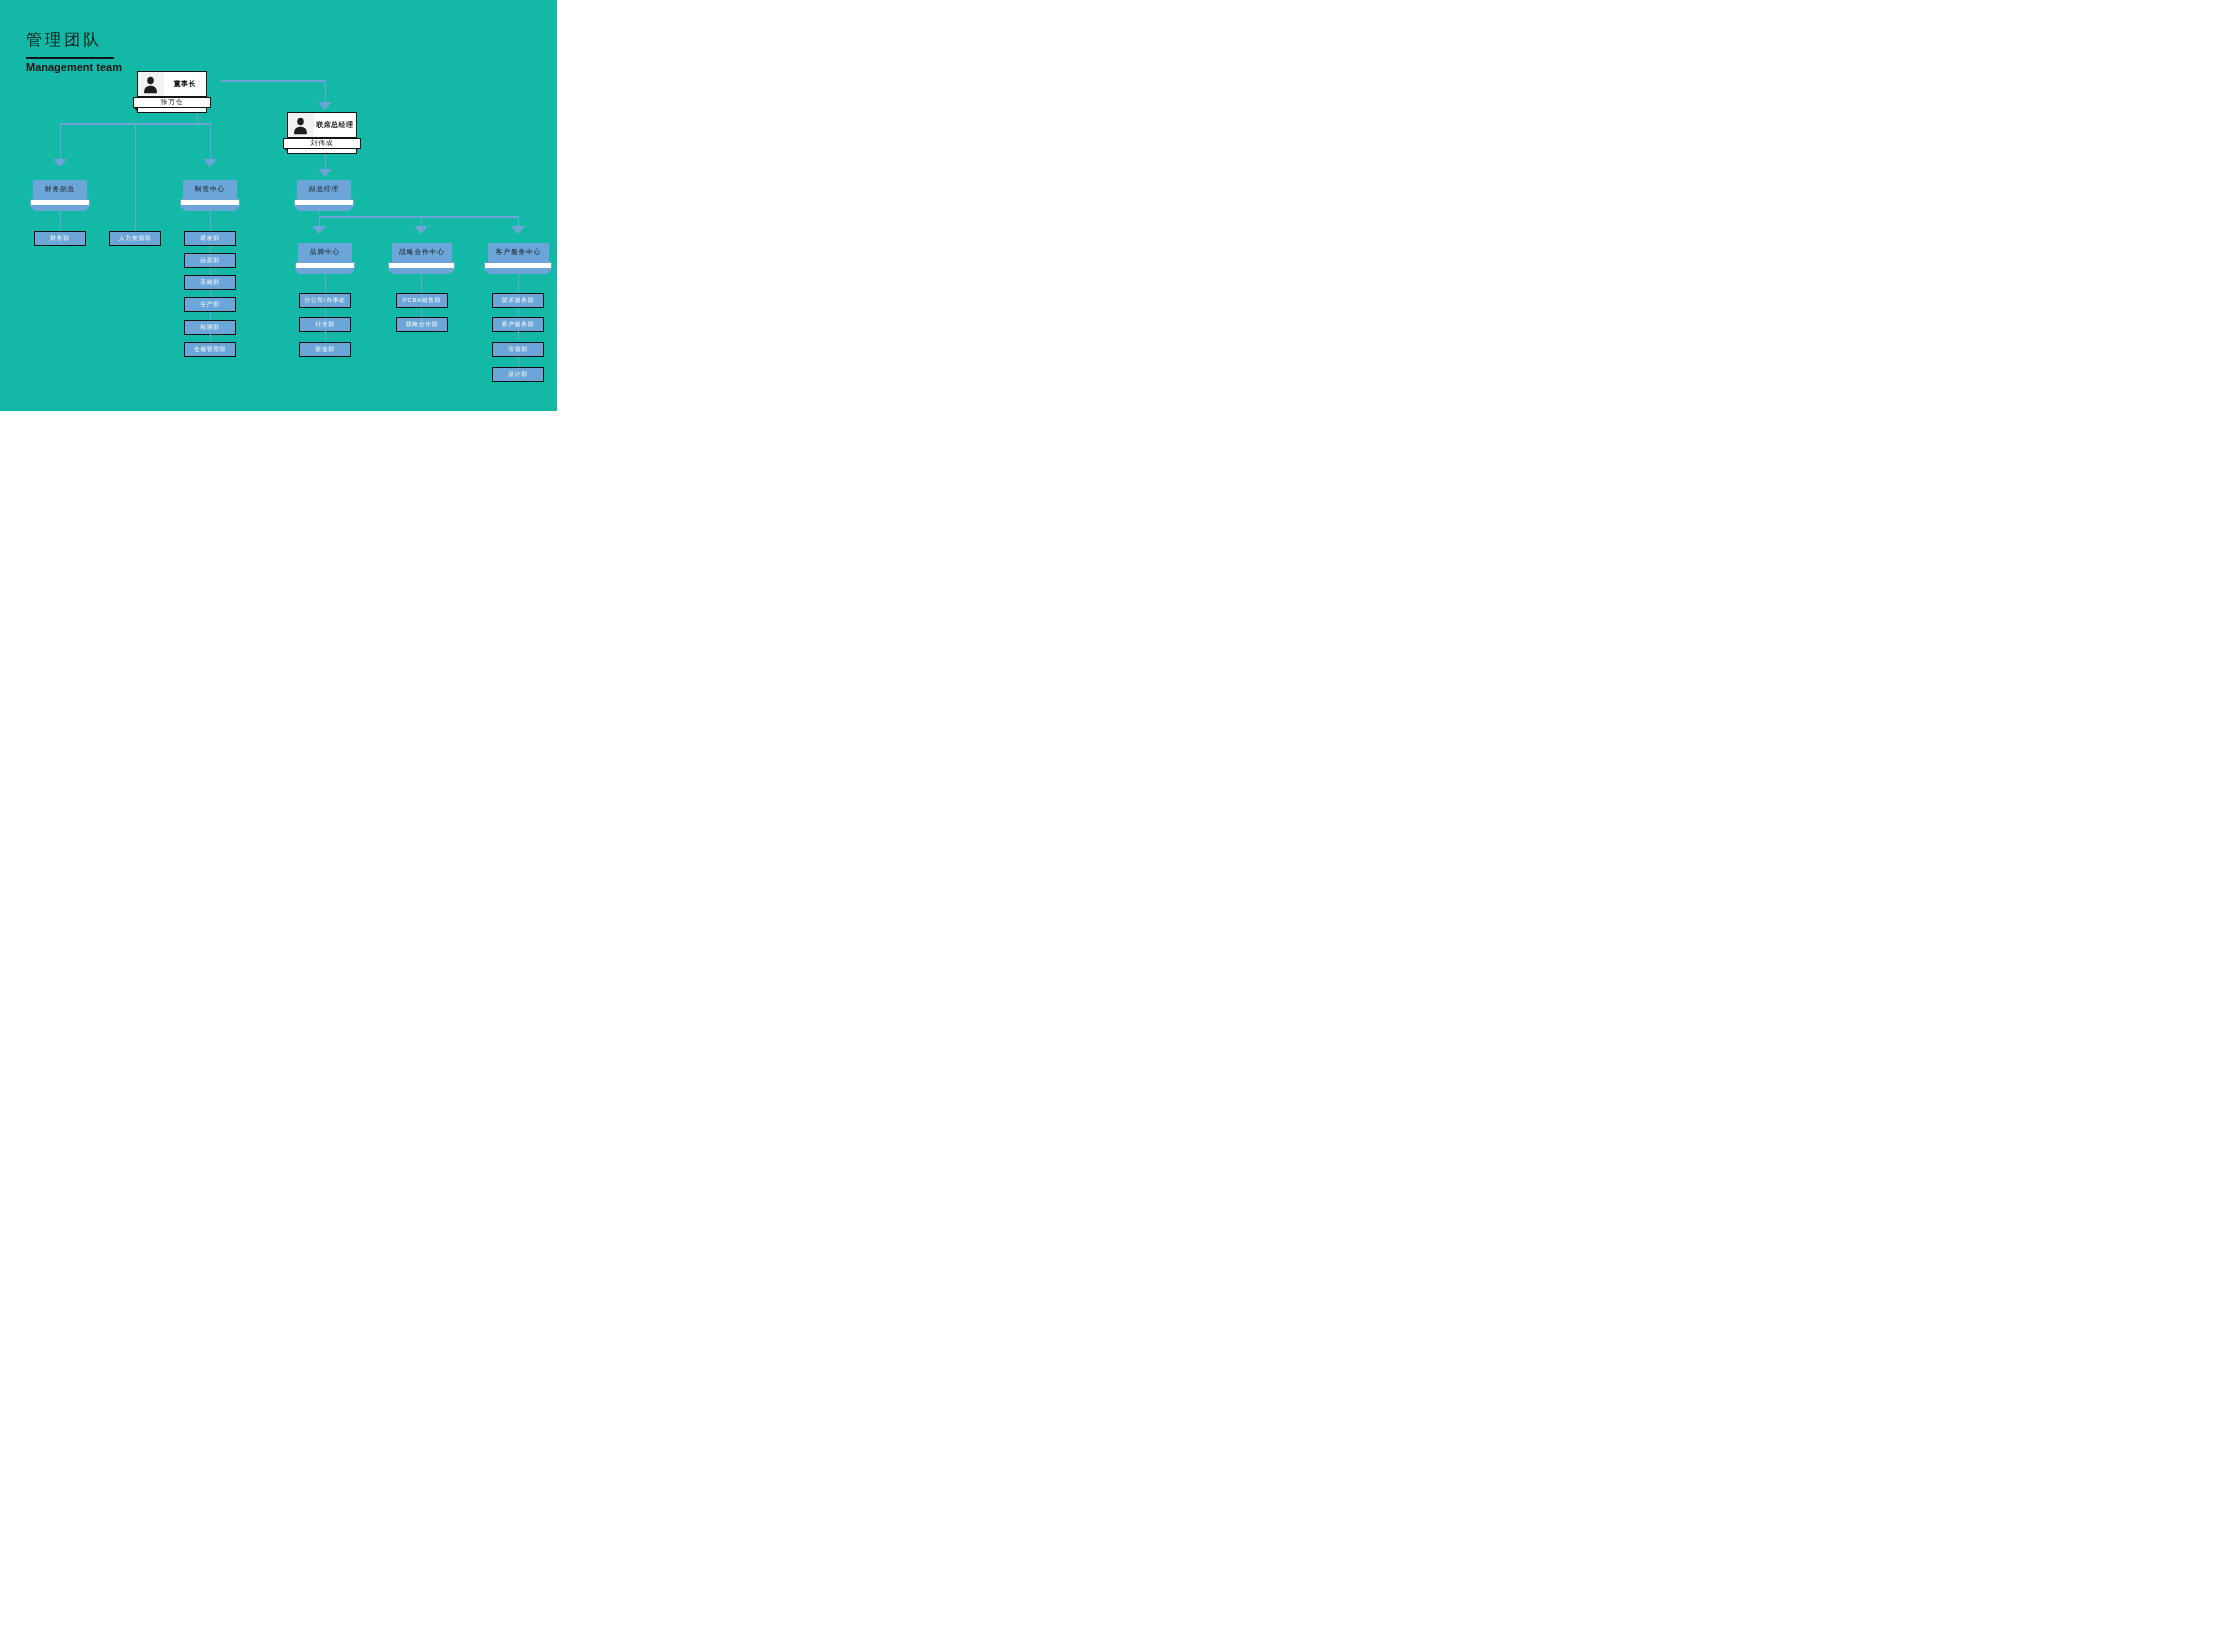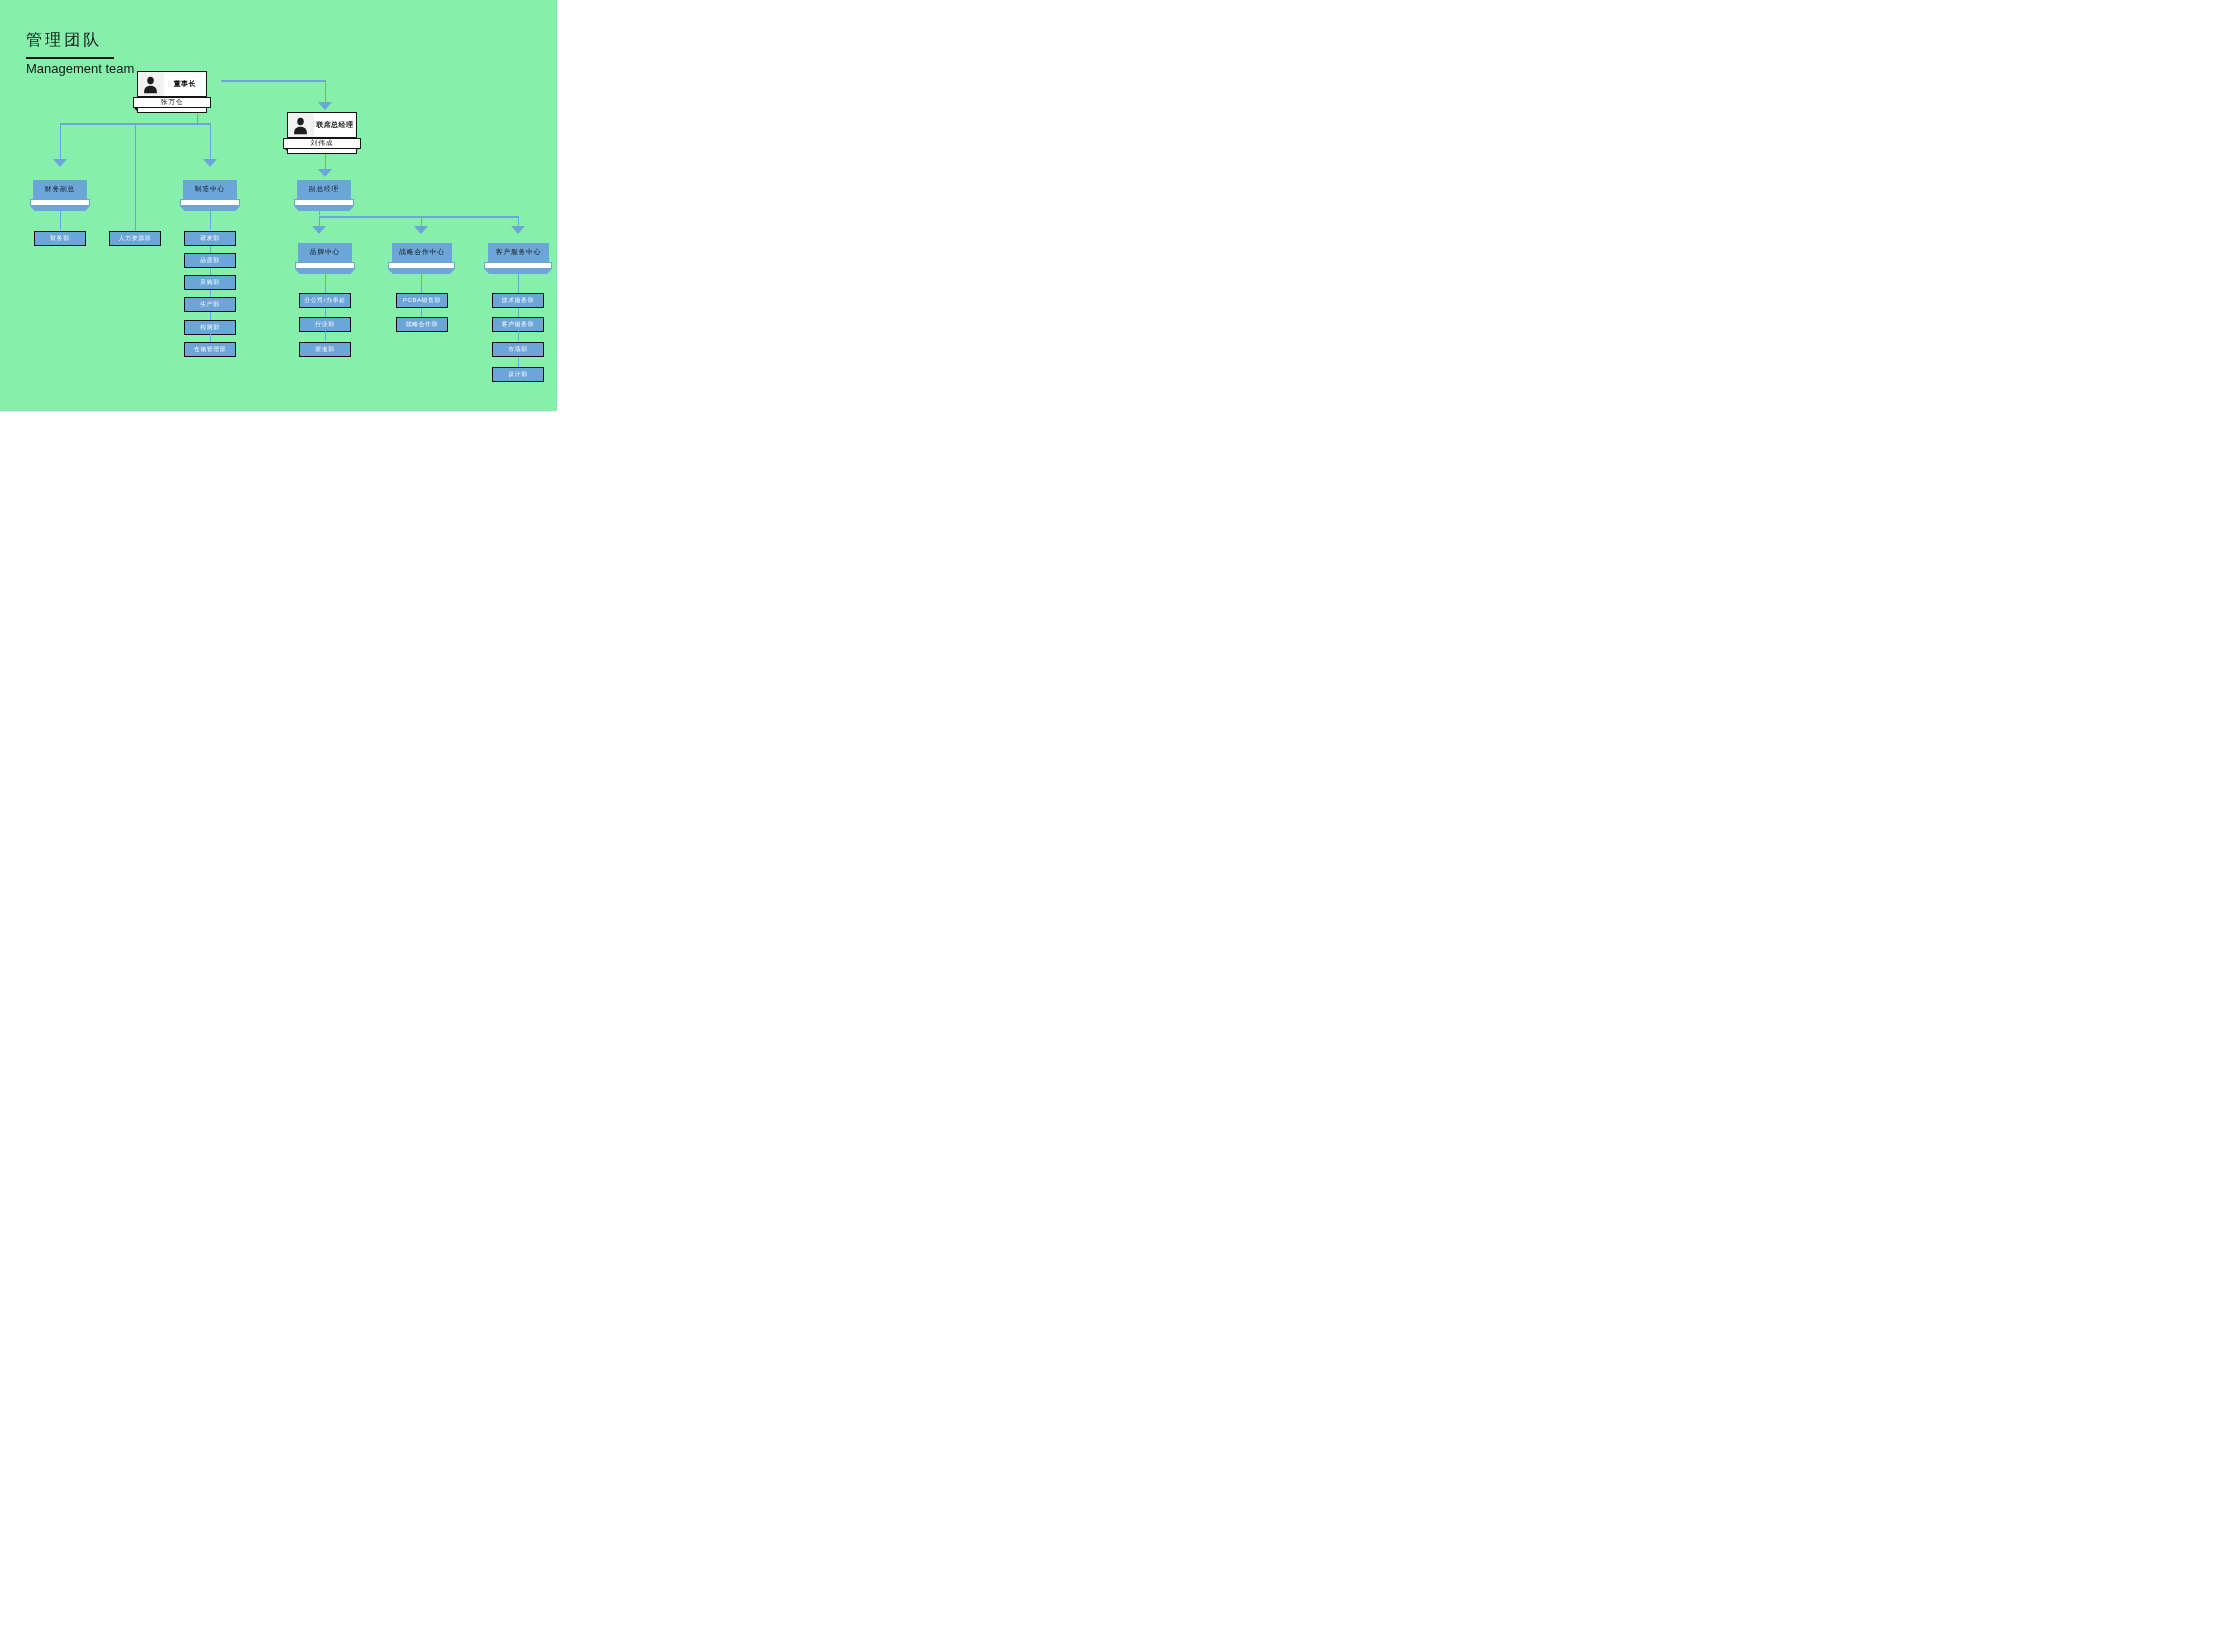--- a/index.html
+++ b/index.html
@@ -1,22 +1,22 @@
 <!DOCTYPE html>
 <html style="font-size:7.2px"><head>
 <meta charset="utf-8">
 <style>
   html,body{margin:0;padding:0;background:#ffffff;}
   body{font-family:"Liberation Sans","DejaVu Sans",sans-serif;}
-  .canvas{position:relative;width:557px;height:411px;background:#86efac;overflow:hidden;}
+  .canvas{position:relative;width:557px;height:411px;background:#14b8a6;overflow:hidden;}
 
   
   .t-zh{position:absolute;left:26px;top:30px;font-size:16px;font-weight:500;color:#141414;letter-spacing:3.1px;white-space:nowrap;}
   .t-line{position:absolute;left:26px;top:57px;width:88px;height:1.8px;background:#141414;}
-  .t-en{position:absolute;left:26px;top:61px;font-size:13px;font-weight:400;color:#141414;white-space:nowrap;}
+  .t-en{position:absolute;left:26px;top:61px;font-size:11px;font-weight:700;color:#141414;white-space:nowrap;}
 
   
   .pcard{position:absolute;width:70px;height:26px;background:#fff;border:1.1px solid #141414;box-sizing:border-box;display:flex;}
   .photo{width:25.6px;height:100%;background:#f2f2f2;display:flex;align-items:center;justify-content:center;}
   .photo svg{width:17px;height:20px;fill:#1e1e1e;}
   .ptitle{flex:1;display:flex;align-items:center;justify-content:center;font-size:7px;font-weight:700;color:#111;letter-spacing:0.4px;white-space:nowrap;}
   .pname{position:absolute;width:78px;height:10.6px;background:#fff;border:1.1px solid #141414;box-sizing:border-box;display:flex;align-items:center;justify-content:center;font-size:6.7px;font-weight:500;color:#111;letter-spacing:0.9px;z-index:3;}
   .pped{position:absolute;width:70px;height:5.8px;background:#fff;border:1.1px solid #141414;box-sizing:border-box;z-index:2;}
   .bevel{position:absolute;width:5px;height:5px;background:#141414;z-index:1;}
   .bevel.L{clip-path:polygon(0 0,100% 0,100% 100%);}

